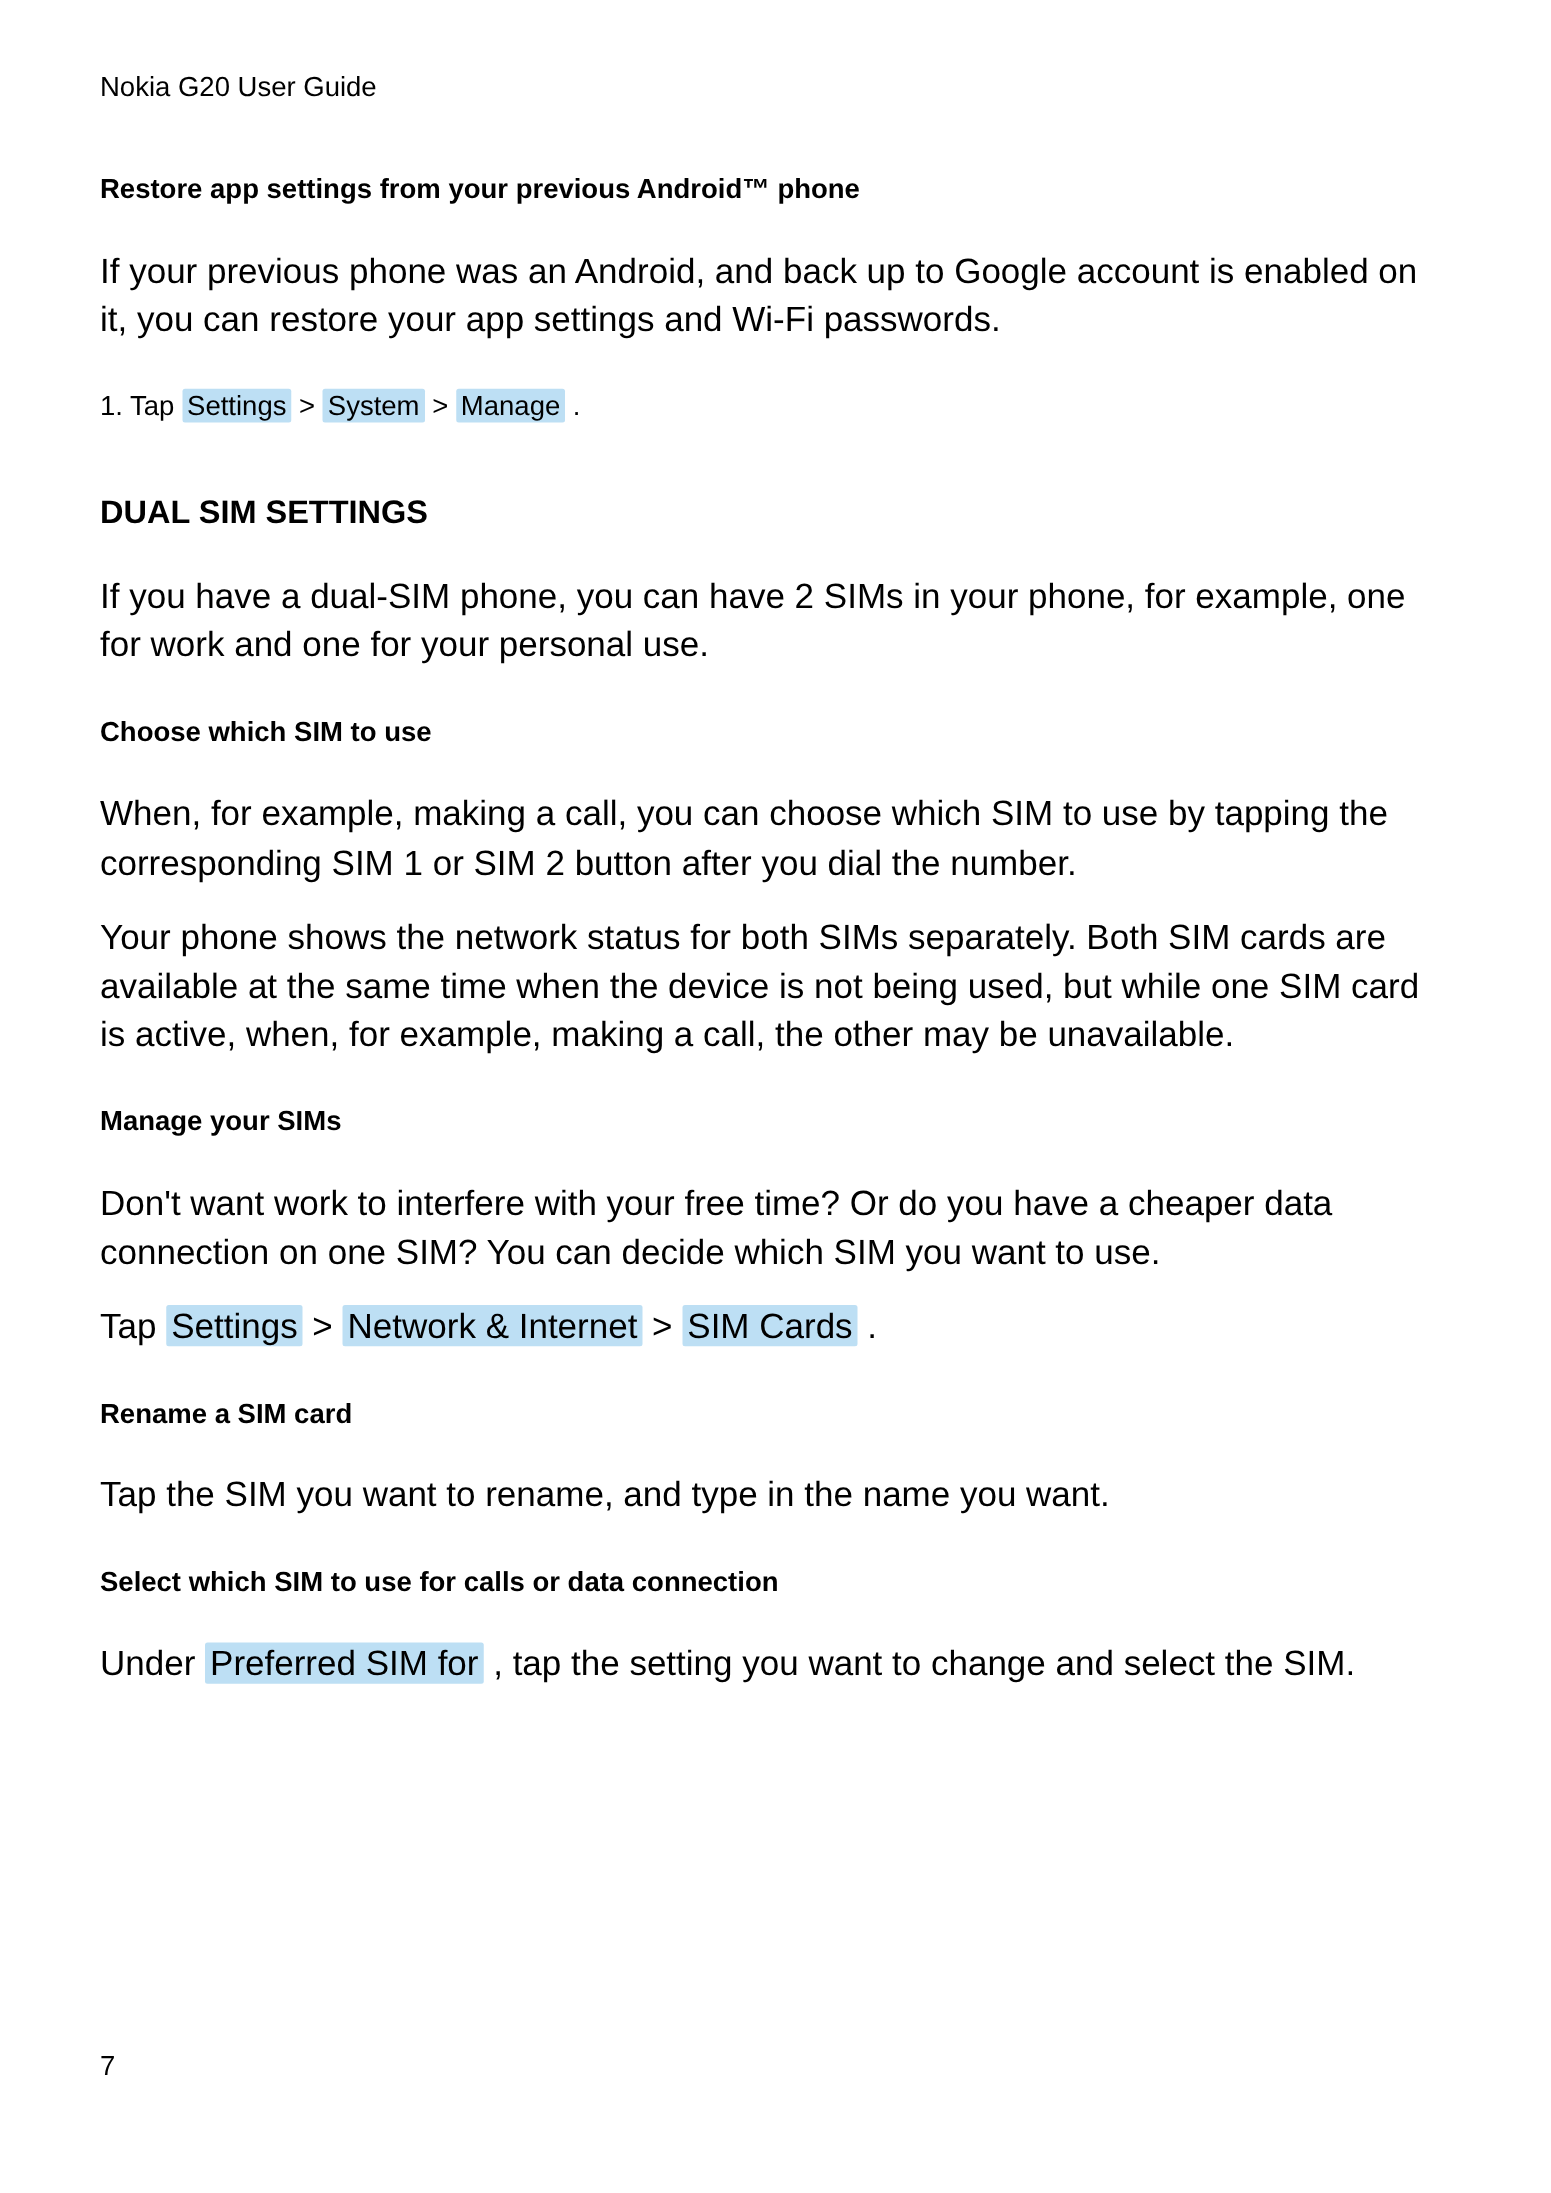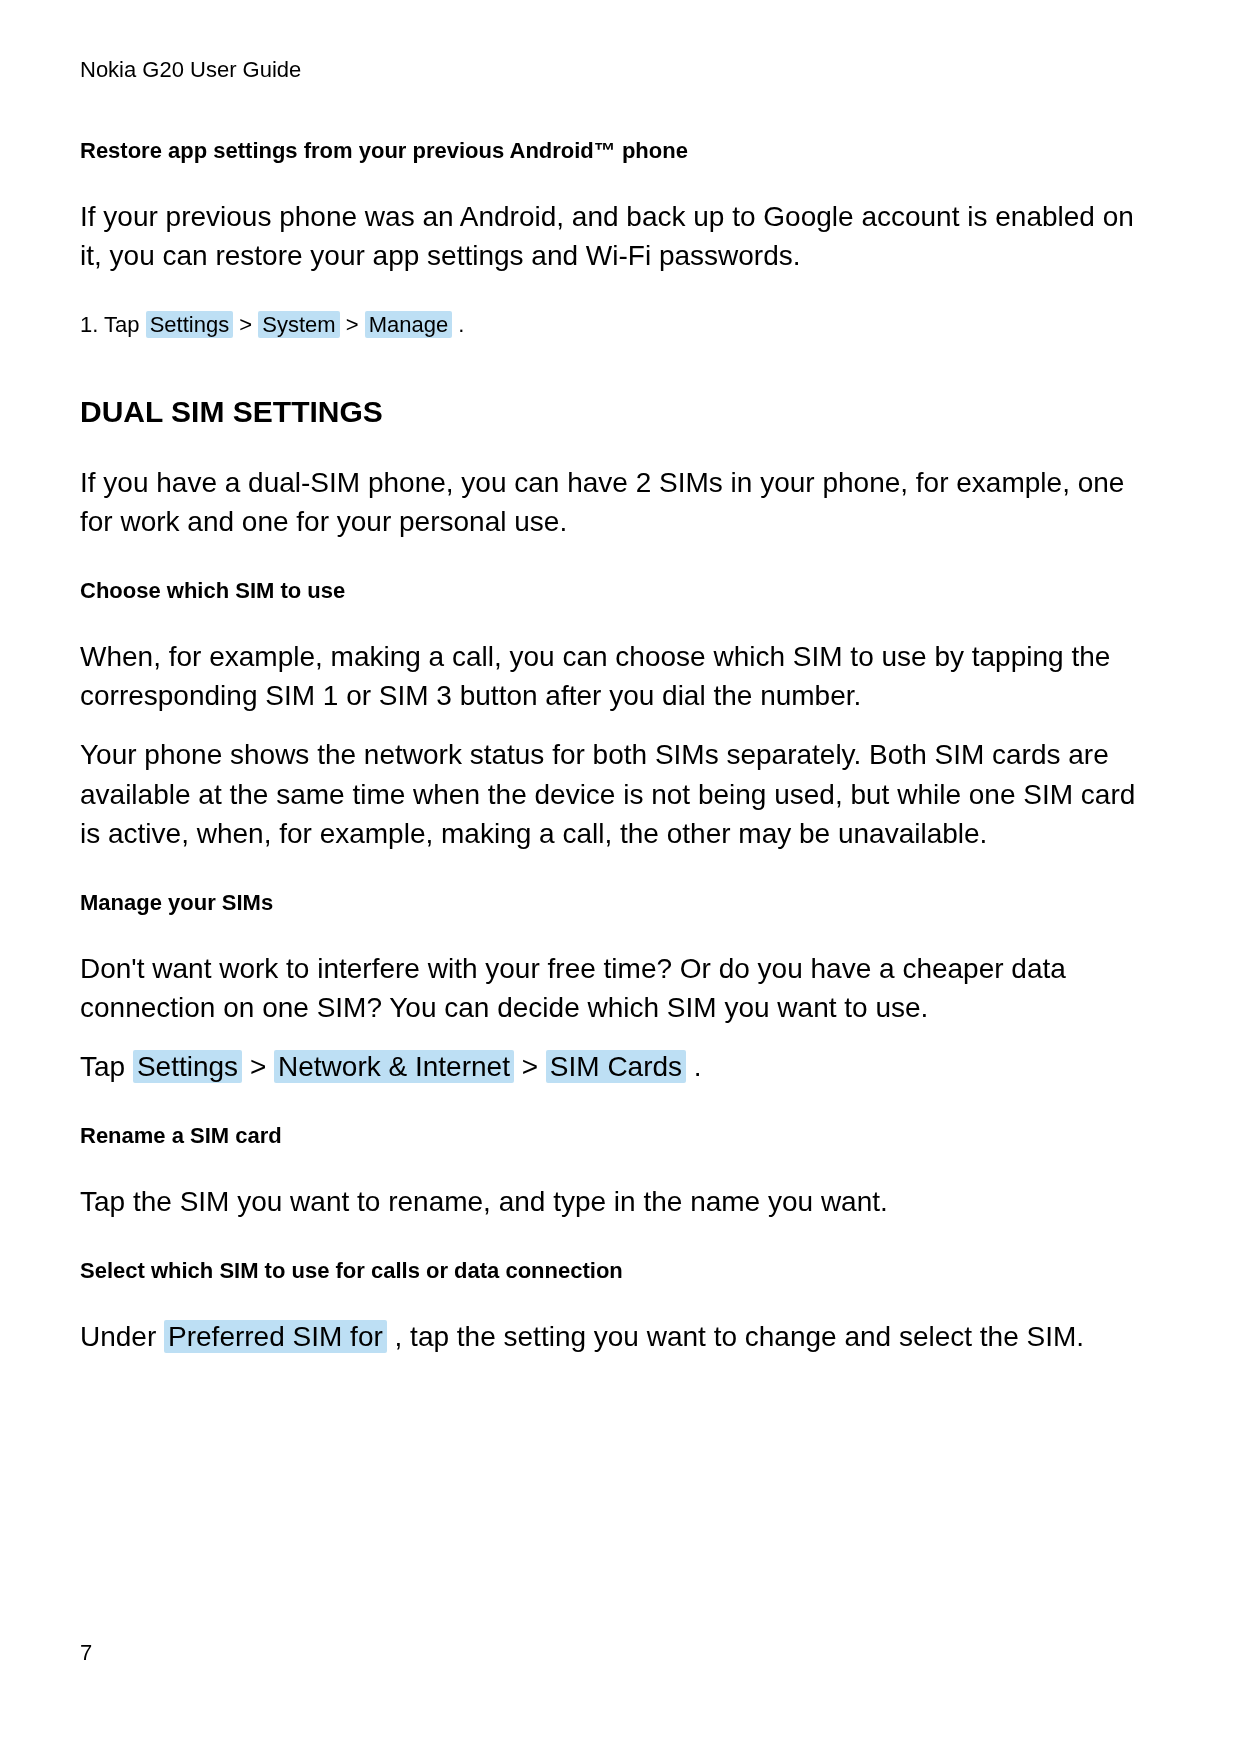--- a/index.html
+++ b/index.html
@@ -23,21 +23,21 @@
       font-weight: normal;
       margin-bottom: 50px;
     }
     .section-heading-bold {
       font-size: 22px;
       font-weight: bold;
       margin-bottom: 30px;
       margin-top: 35px;
     }
     .section-heading-large {
-      font-size: 30px;
+      font-size: 26px;
       font-weight: bold;
       margin-bottom: 30px;
       margin-top: 50px;
     }
     .body-text {
       font-size: 28px;
       font-weight: normal;
       margin-bottom: 20px;
     }
     .numbered-list {
@@ -84,21 +84,21 @@
     <span>1.  Tap </span><span class="highlight">Settings</span><span> &gt; </span><span class="highlight">System</span><span> &gt; </span><span class="highlight">Manage</span><span> .</span>
   </li>
 </ol>
 
 <div class="section-heading-large">DUAL SIM SETTINGS</div>
 
 <div class="body-text">If you have a dual-SIM phone, you can have 2 SIMs in your phone, for example, one for work and one for your personal use.</div>
 
 <div class="section-heading-bold">Choose which SIM to use</div>
 
-<div class="body-text">When, for example, making a call, you can choose which SIM to use by tapping the corresponding SIM 1 or SIM 3 button after you dial the number.</div>
+<div class="body-text">When, for example, making a call, you can choose which SIM to use by tapping the corresponding SIM 1 or SIM 2 button after you dial the number.</div>
 
 <div class="body-text">Your phone shows the network status for both SIMs separately. Both SIM cards are available at the same time when the device is not being used, but while one SIM card is active, when, for example, making a call, the other may be unavailable.</div>
 
 <div class="section-heading-bold">Manage your SIMs</div>
 
 <div class="body-text">Don't want work to interfere with your free time? Or do you have a cheaper data connection on one SIM? You can decide which SIM you want to use.</div>
 
 <div class="body-text">
   <span>Tap </span><span class="highlight">Settings</span><span> &gt; </span><span class="highlight">Network &amp; Internet</span><span> &gt; </span><span class="highlight">SIM Cards</span><span> .</span>
 </div>

